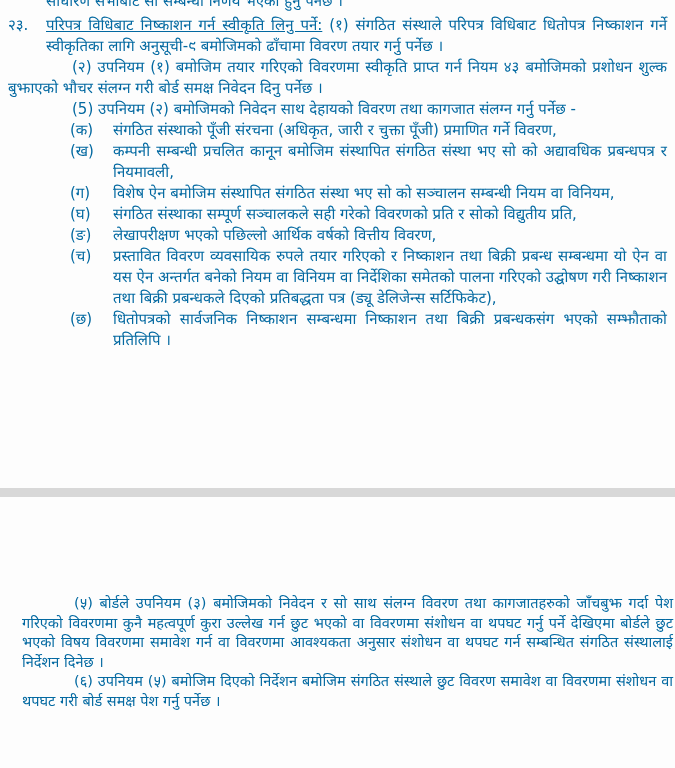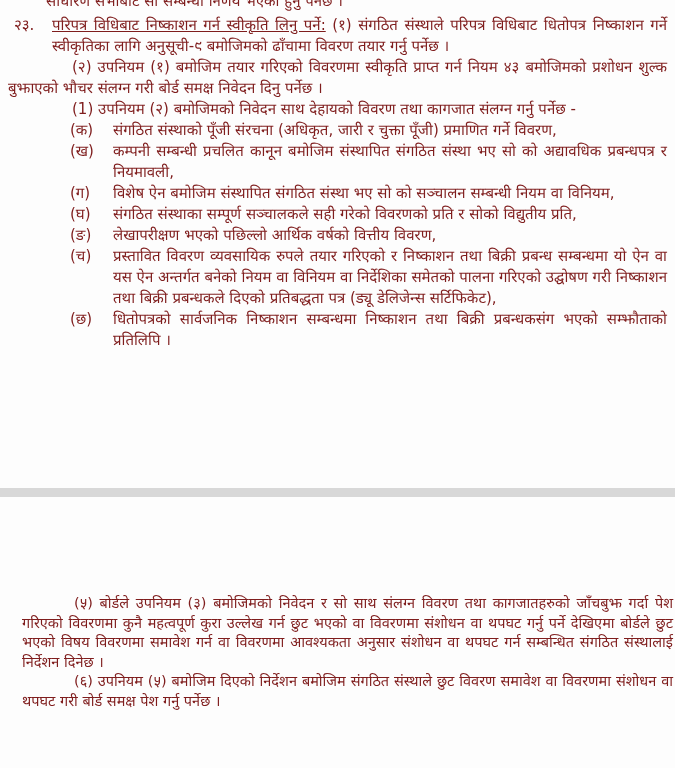--- a/index.html
+++ b/index.html
@@ -11,21 +11,21 @@
   }
   .viewport {
     width: 675px;
     height: 768px;
     overflow: hidden;
     background: #fdfdfd;
     position: relative;
   }
   .page {
     background: #fdfdfd;
-    color: #7f1d1d;
+    color: #0369a1;
   }
   .page-1 {
     height: 488px;
     overflow: hidden;
     padding: 0 8px 0 8px;
     font-size: 15px;
     line-height: 21px;
   }
   .page-2 {
     height: 271px;
@@ -46,21 +46,20 @@
     white-space: nowrap;
     overflow: hidden;
   }
   
   .rule-row {
     display: flex;
     margin-top: 3px;
   }
   .rule-number {
     flex: 0 0 38px;
-    margin-left: 6px;
   }
   .rule-body {
     flex: 1;
     text-align: justify;
   }
   .rule-heading {
     font-weight: normal;
     text-decoration: underline;
   }
   
@@ -95,21 +94,21 @@
 
     <div class="rule-row">
       <span class="rule-number">२३.</span>
       <div class="rule-body">
         <span class="rule-heading">परिपत्र विधिबाट निष्काशन गर्न स्वीकृति लिनु पर्ने:</span><span> (१) संगठित संस्थाले परिपत्र विधिबाट धितोपत्र निष्काशन गर्ने स्वीकृतिका लागि अनुसूची-९ बमोजिमको ढाँचामा विवरण तयार गर्नु पर्नेछ ।</span>
       </div>
     </div>
 
     <p class="subrule">(२) उपनियम (१) बमोजिम तयार गरिएको विवरणमा स्वीकृति प्राप्त गर्न नियम ४३ बमोजिमको प्रशोधन शुल्क बुझाएको भौचर संलग्न गरी बोर्ड समक्ष निवेदन दिनु पर्नेछ ।</p>
 
-    <p class="subrule">(1) उपनियम (२) बमोजिमको निवेदन साथ देहायको विवरण तथा कागजात संलग्न गर्नु पर्नेछ -</p>
+    <p class="subrule">(5) उपनियम (२) बमोजिमको निवेदन साथ देहायको विवरण तथा कागजात संलग्न गर्नु पर्नेछ -</p>
 
     <div class="clauses">
 
       <div class="clause">
         <span class="clause-marker">(क)</span>
         <span class="clause-text">संगठित संस्थाको पूँजी संरचना (अधिकृत, जारी र चुक्ता पूँजी) प्रमाणित गर्ने विवरण,</span>
       </div>
 
       <div class="clause">
         <span class="clause-marker">(ख)</span>

